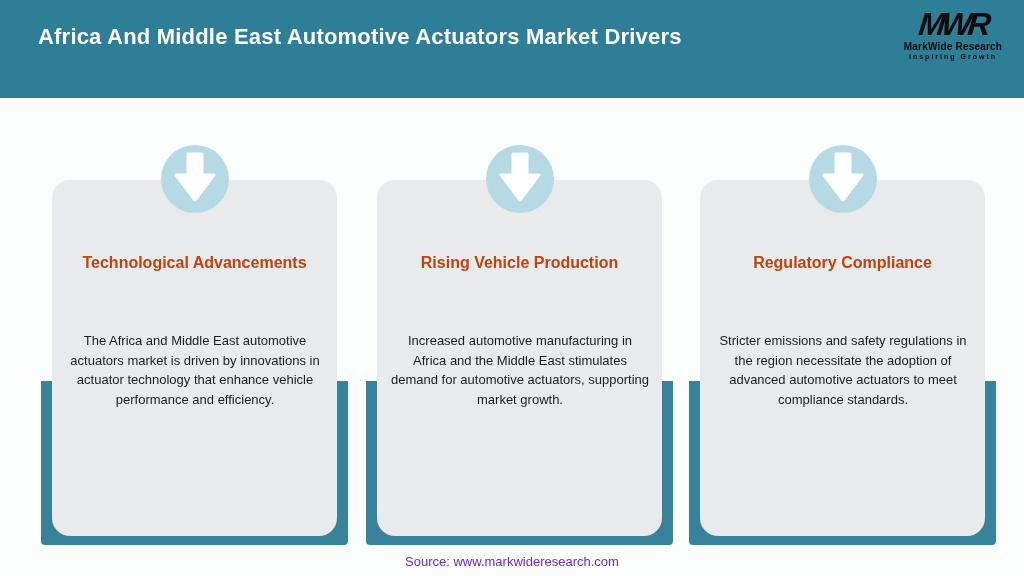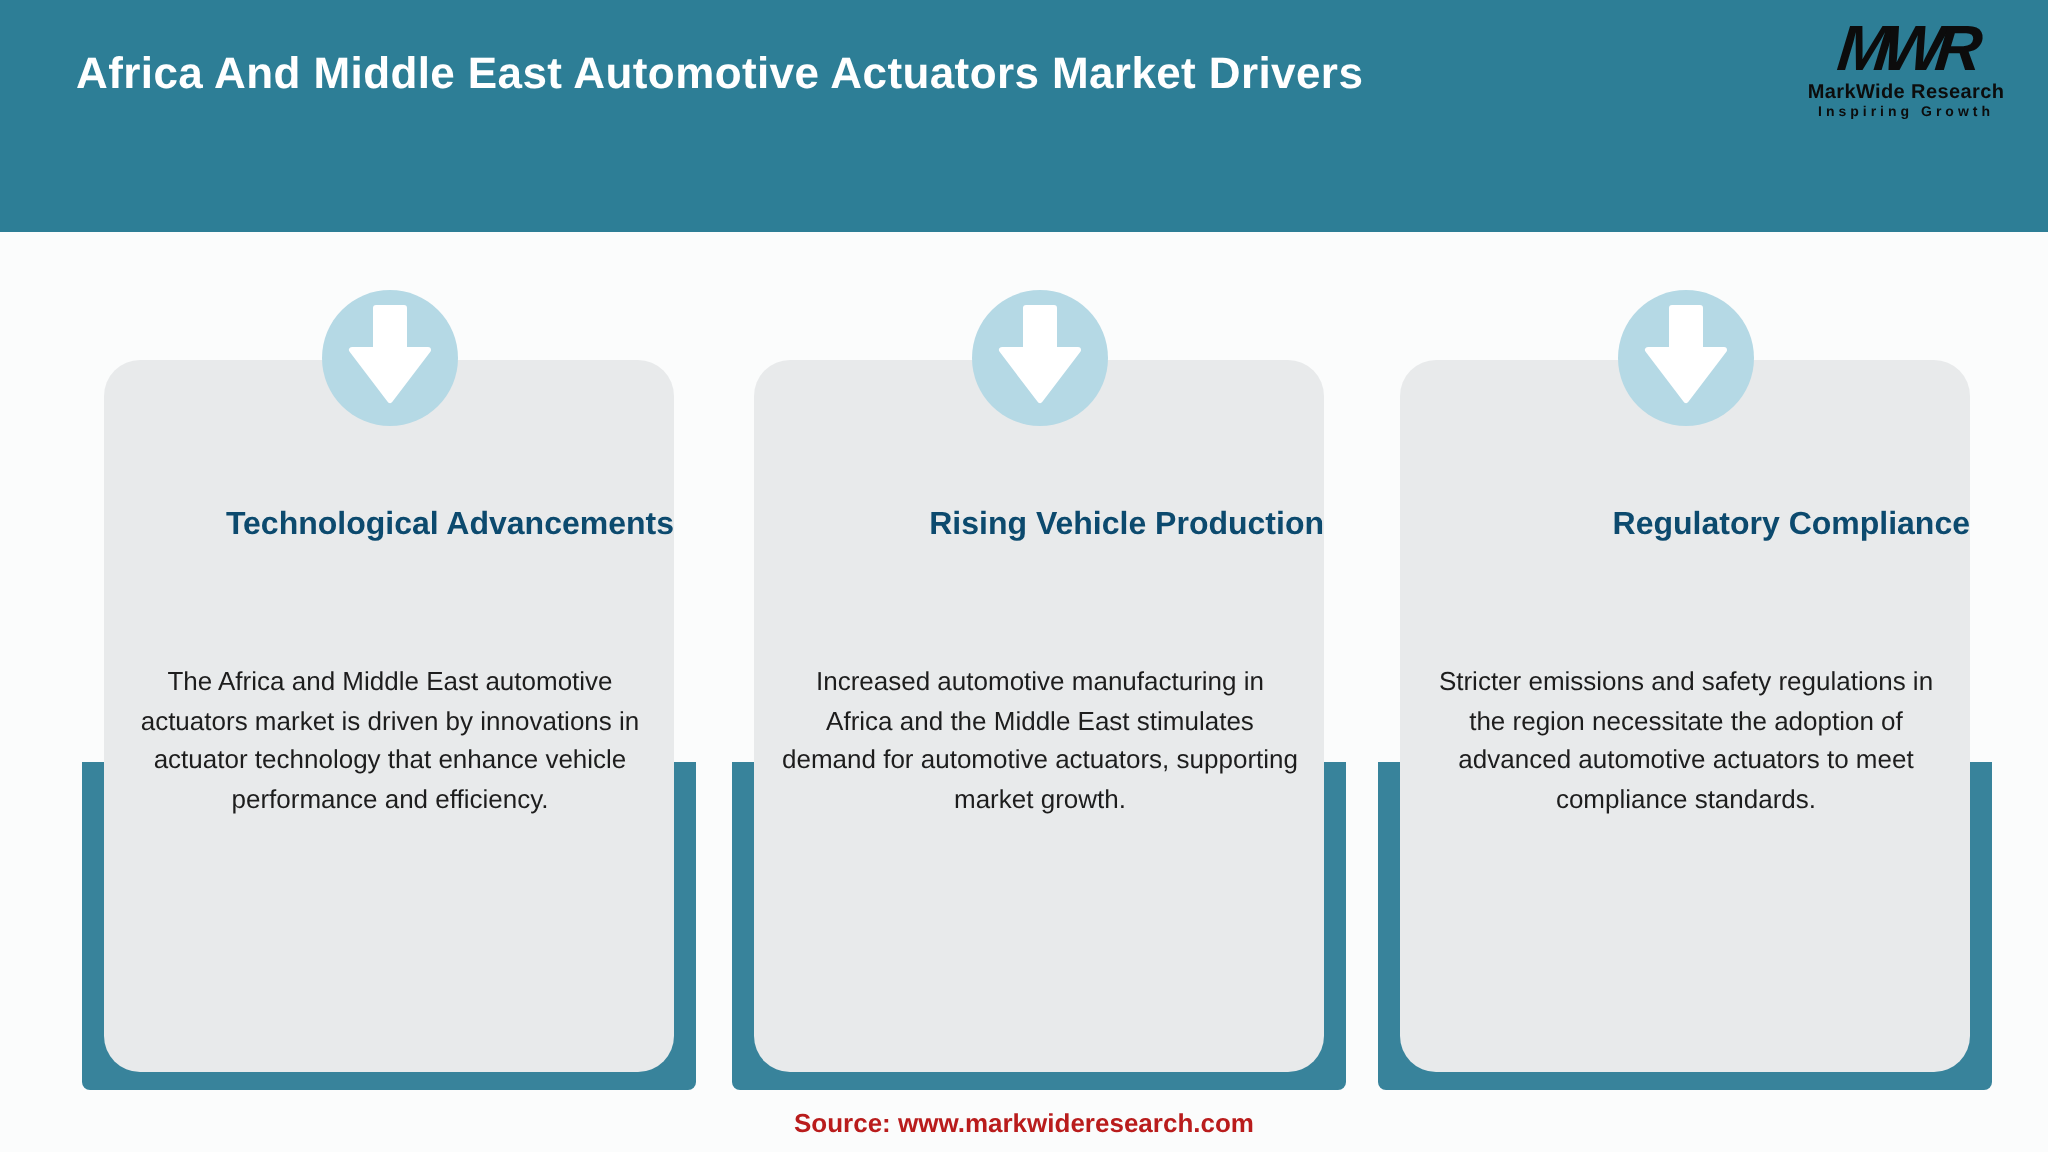--- a/index.html
+++ b/index.html
@@ -14,21 +14,21 @@
     width: 1024px;
     height: 576px;
     background: #fbfcfc;
     overflow: hidden;
   }
 
   
   .header {
     position: absolute;
     left: 0; top: 0;
-    width: 1024px; height: 116px;
+    width: 1024px; height: 98px;
     background: #2d7e96;
   }
   .page-title {
     position: absolute;
     left: 38px; top: 24px;
     color: #ffffff;
     font-size: 22px;
     font-weight: bold;
     letter-spacing: 0.2px;
     white-space: nowrap;
@@ -97,46 +97,46 @@
   .circle-1 { left: 161px; }
   .circle-2 { left: 486px; }
   .circle-3 { left: 809px; }
   .circle svg { display: block; width: 68px; height: 68px; }
 
   .card-title {
     position: absolute;
     top: 74px;
     left: 0;
     width: 100%;
-    text-align: right;
+    text-align: center;
     font-size: 16px;
     font-weight: bold;
-    color: #0c4a6e;
+    color: #c2410c;
   }
   .card-desc {
     position: absolute;
     top: 151px;
     left: 14px;
     width: 258px;
     font-size: 13px;
     line-height: 19.5px;
     color: #1d1d1d;
     text-align: center;
   }
 
   
   .source-text {
     position: absolute;
     top: 554px;
     left: 0;
     width: 1024px;
     text-align: center;
     font-size: 13px;
-    font-weight: bold;
-    color: #b91c1c;
+    font-weight: normal;
+    color: #6d28d9;
   }
   .disclaimer-text {
     position: absolute;
     top: 557px;
     right: 10px;
     font-size: 9.5px;
     color: #1b1b1b;
   }
 </style>
 </head>

